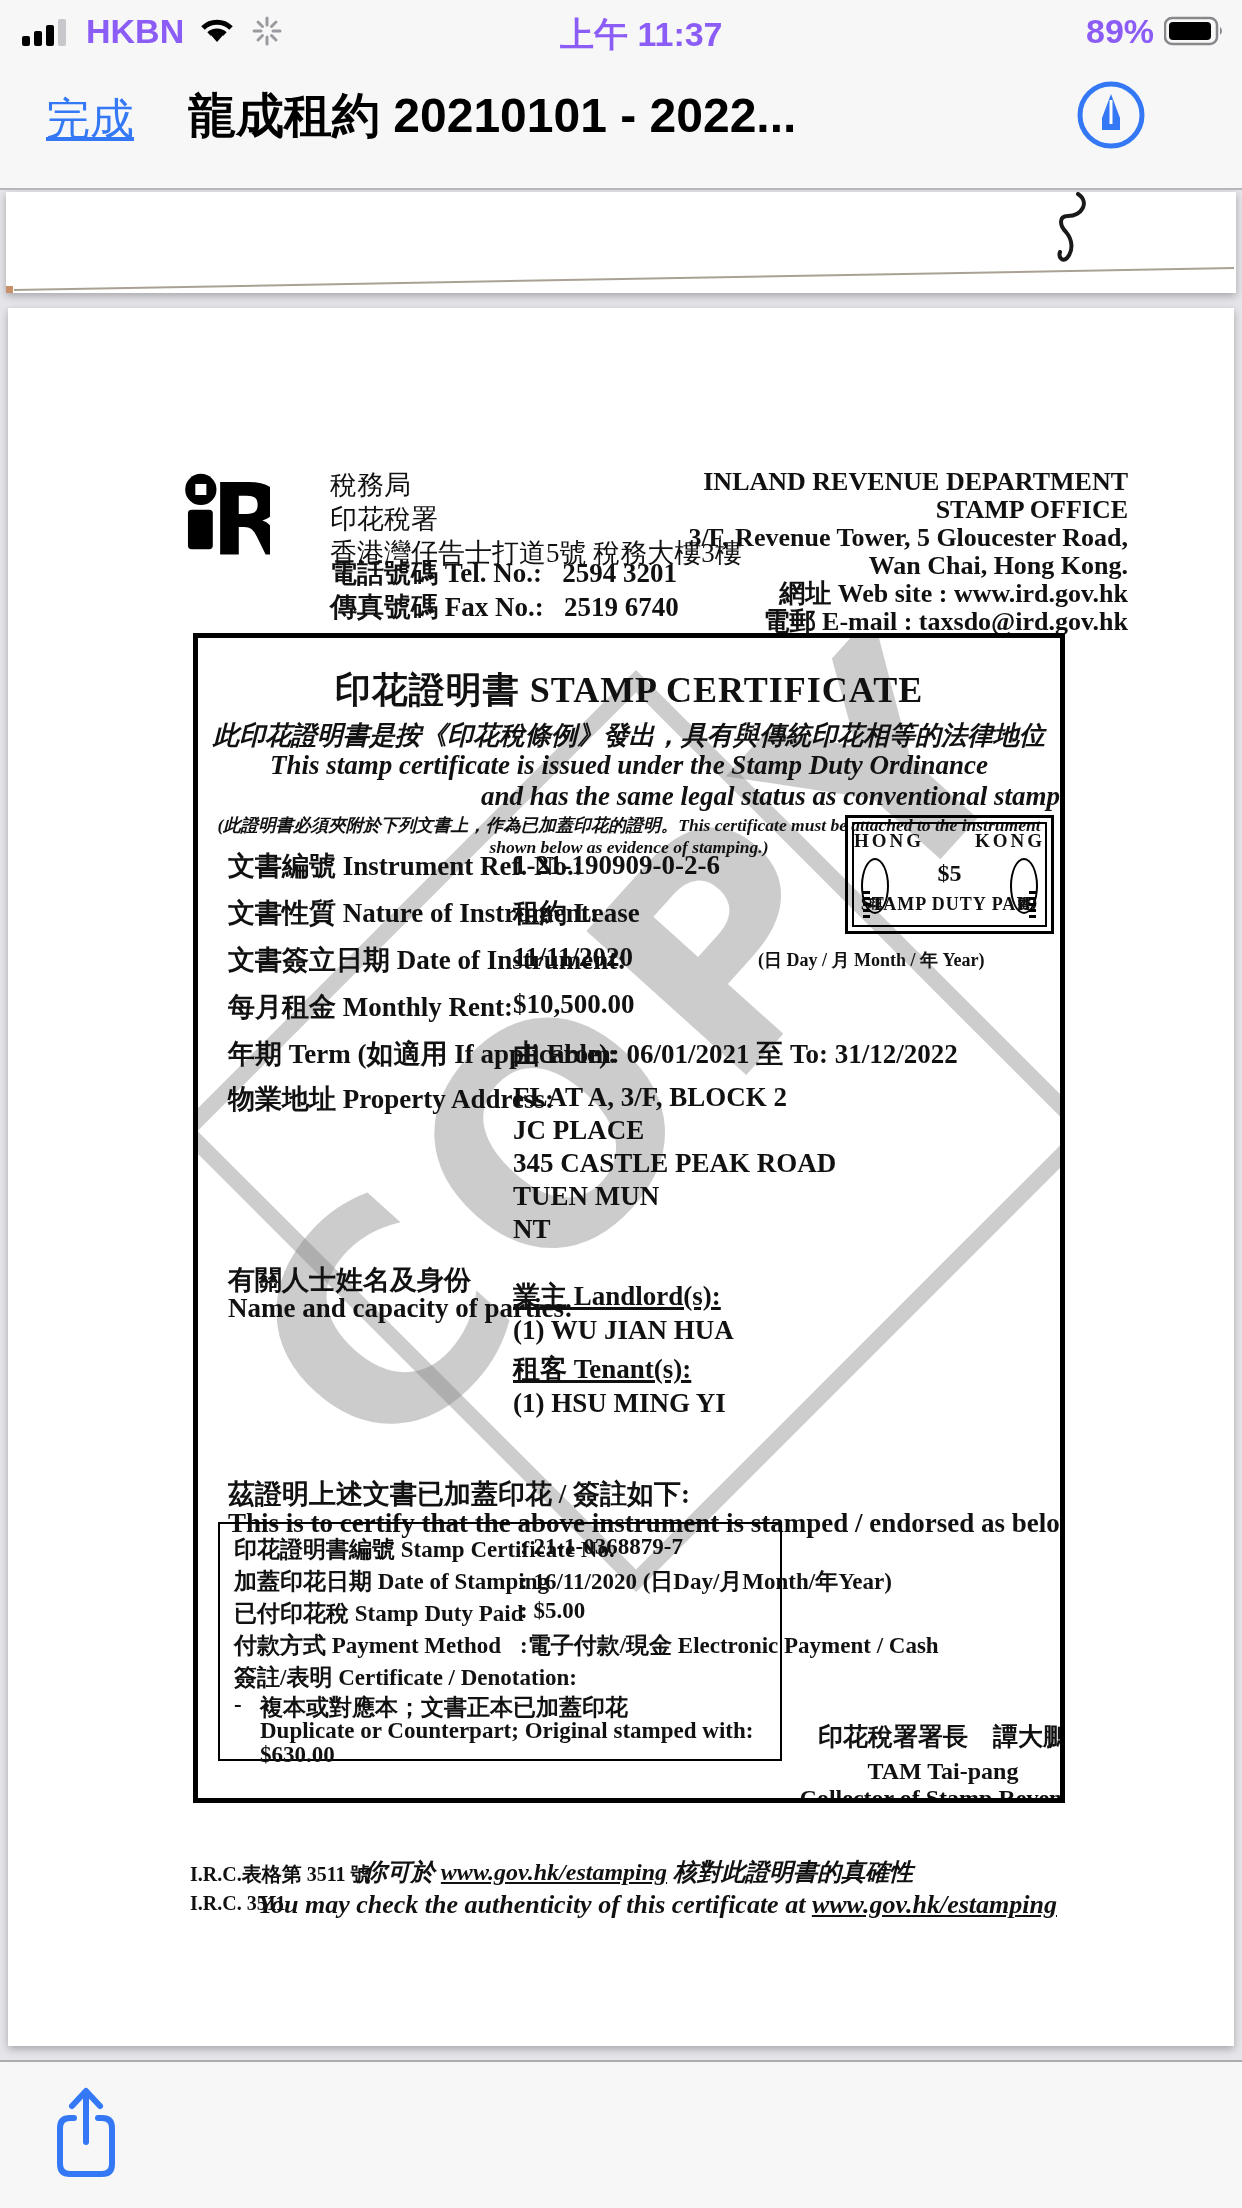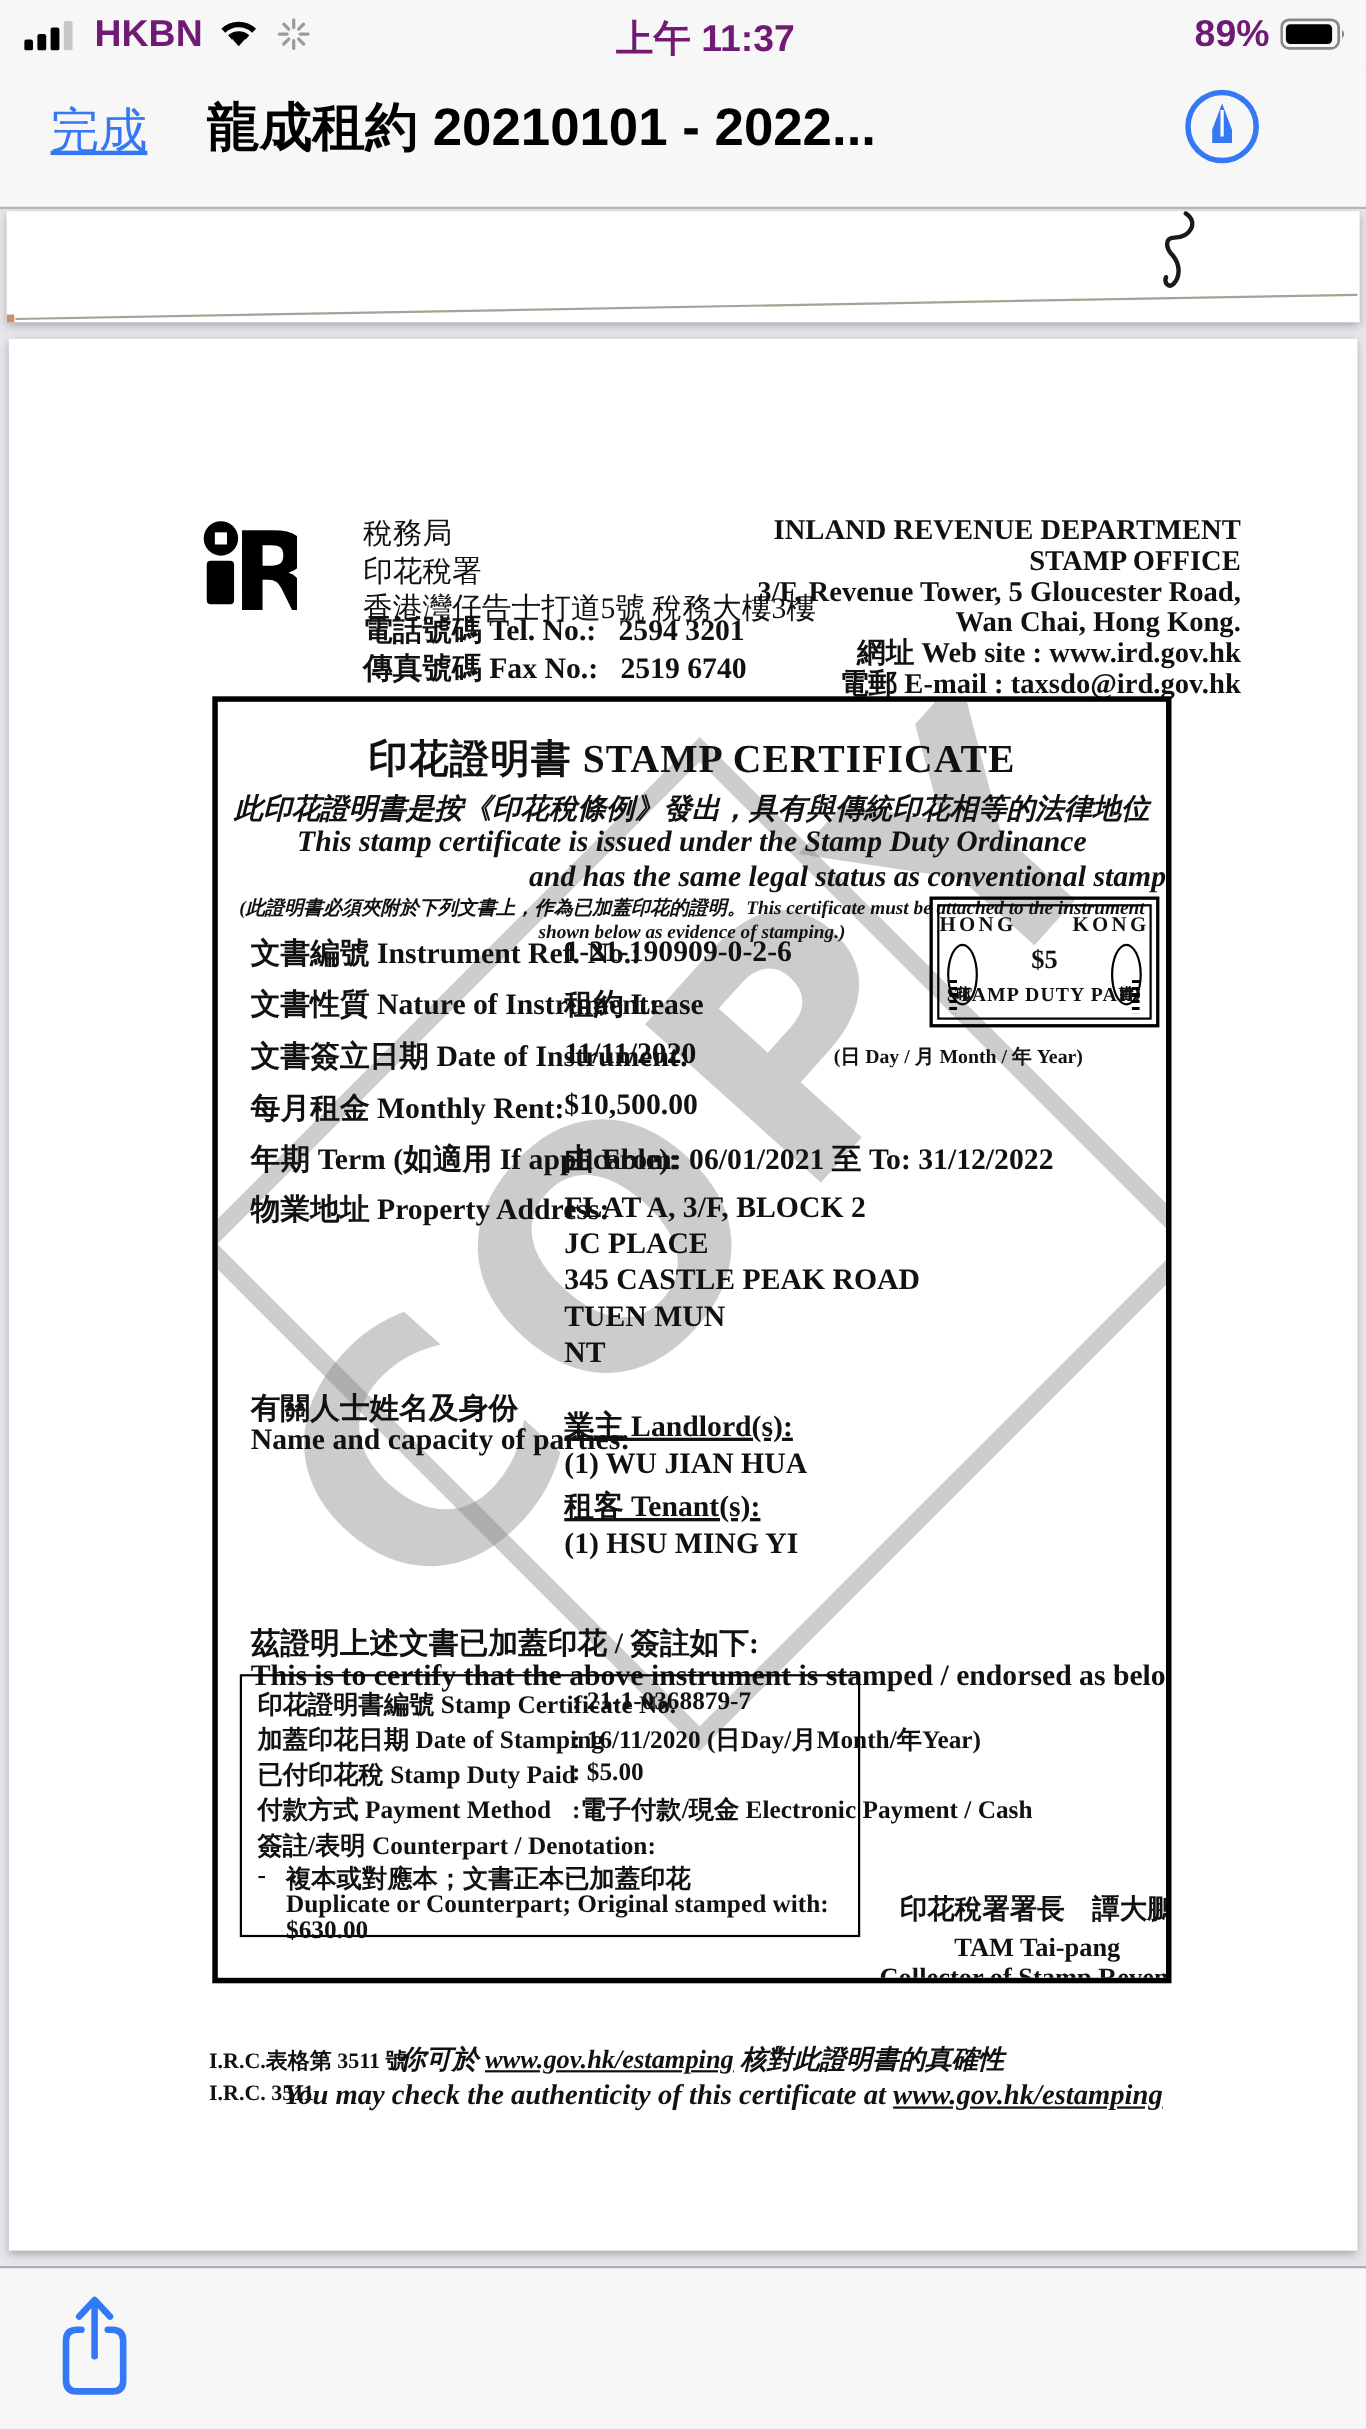--- a/index.html
+++ b/index.html
@@ -1,21 +1,21 @@
 <!DOCTYPE html>
 <html><head>
 <meta charset="utf-8">
 <style>
   html,body{margin:0;padding:0;width:1242px;height:2208px;background:#e5e5ea;overflow:hidden;
     font-family:"Liberation Sans",sans-serif;-webkit-font-smoothing:antialiased;}
   .abs{position:absolute;}
   
   #statusbar{left:0;top:0;width:1242px;height:62px;background:#f7f7f7;z-index:30;}
   #navbar{left:0;top:62px;width:1242px;height:128px;background:#f7f7f7;border-bottom:2px solid #b5b5ba;z-index:30;box-sizing:border-box;}
-  .sb-text{font-size:34px;font-weight:600;color:#701a75;}
+  .sb-text{font-size:34px;font-weight:600;color:#8b5cf6;}
   #done-btn{left:46px;top:28px;font-size:44px;color:#3478f6;text-decoration:underline;font-weight:400;}
   #nav-title{left:188px;top:22px;font-size:48px;font-weight:700;color:#000;white-space:nowrap;}
   #toolbar{left:0;top:2060px;width:1242px;height:148px;background:#f7f7f7;border-top:2px solid #ababb0;z-index:30;box-sizing:border-box;}
   
   #viewer{left:0;top:190px;width:1242px;height:1870px;background:#e5e5ea;z-index:1;}
   .page{background:#fff;box-shadow:0 3px 8px rgba(0,0,0,0.28);}
   #page-frag{left:6px;top:2px;width:1230px;height:101px;}
   #page-main{left:8px;top:118px;width:1226px;height:1738px;font-family:"Liberation Serif",serif;color:#111;}
   
   .doc-line{white-space:nowrap;}
@@ -207,21 +207,21 @@
 
       <div class="cb" id="innerbox">
         <div class="irow" style="left:14px;top:10px">印花證明書編號 Stamp Certificate No.</div>
         <div class="irow" style="left:300px;top:10px">: 21-1-0368879-7</div>
         <div class="irow" style="left:14px;top:42px">加蓋印花日期 Date of Stamping</div>
         <div class="irow" style="left:300px;top:42px">: 16/11/2020 (日Day/月Month/年Year)</div>
         <div class="irow" style="left:14px;top:74px">已付印花稅 Stamp Duty Paid</div>
         <div class="irow" style="left:300px;top:74px">: $5.00</div>
         <div class="irow" style="left:14px;top:106px">付款方式 Payment Method</div>
         <div class="irow" style="left:300px;top:106px">:電子付款/現金 Electronic Payment / Cash</div>
-        <div class="irow" style="left:14px;top:138px">簽註/表明 Counterpart / Denotation:</div>
+        <div class="irow" style="left:14px;top:138px">簽註/表明 Certificate / Denotation:</div>
         <div class="irow" style="left:14px;top:168px">-</div>
         <div class="irow" style="left:40px;top:168px">複本或對應本；文書正本已加蓋印花</div>
         <div class="irow" style="left:40px;top:194px">Duplicate or  Counterpart; Original stamped with:</div>
         <div class="irow" style="left:40px;top:218px">$630.00</div>
       </div>
 
       <div class="cb sig" style="left:550px;top:1085px;width:390px">
         <div style="font-size:25px">印花稅署署長　譚大鵬</div>
         <div style="font-size:24px;margin-top:8px">TAM Tai-pang</div>
         <div style="font-size:24px">Collector of Stamp Revenue</div>

